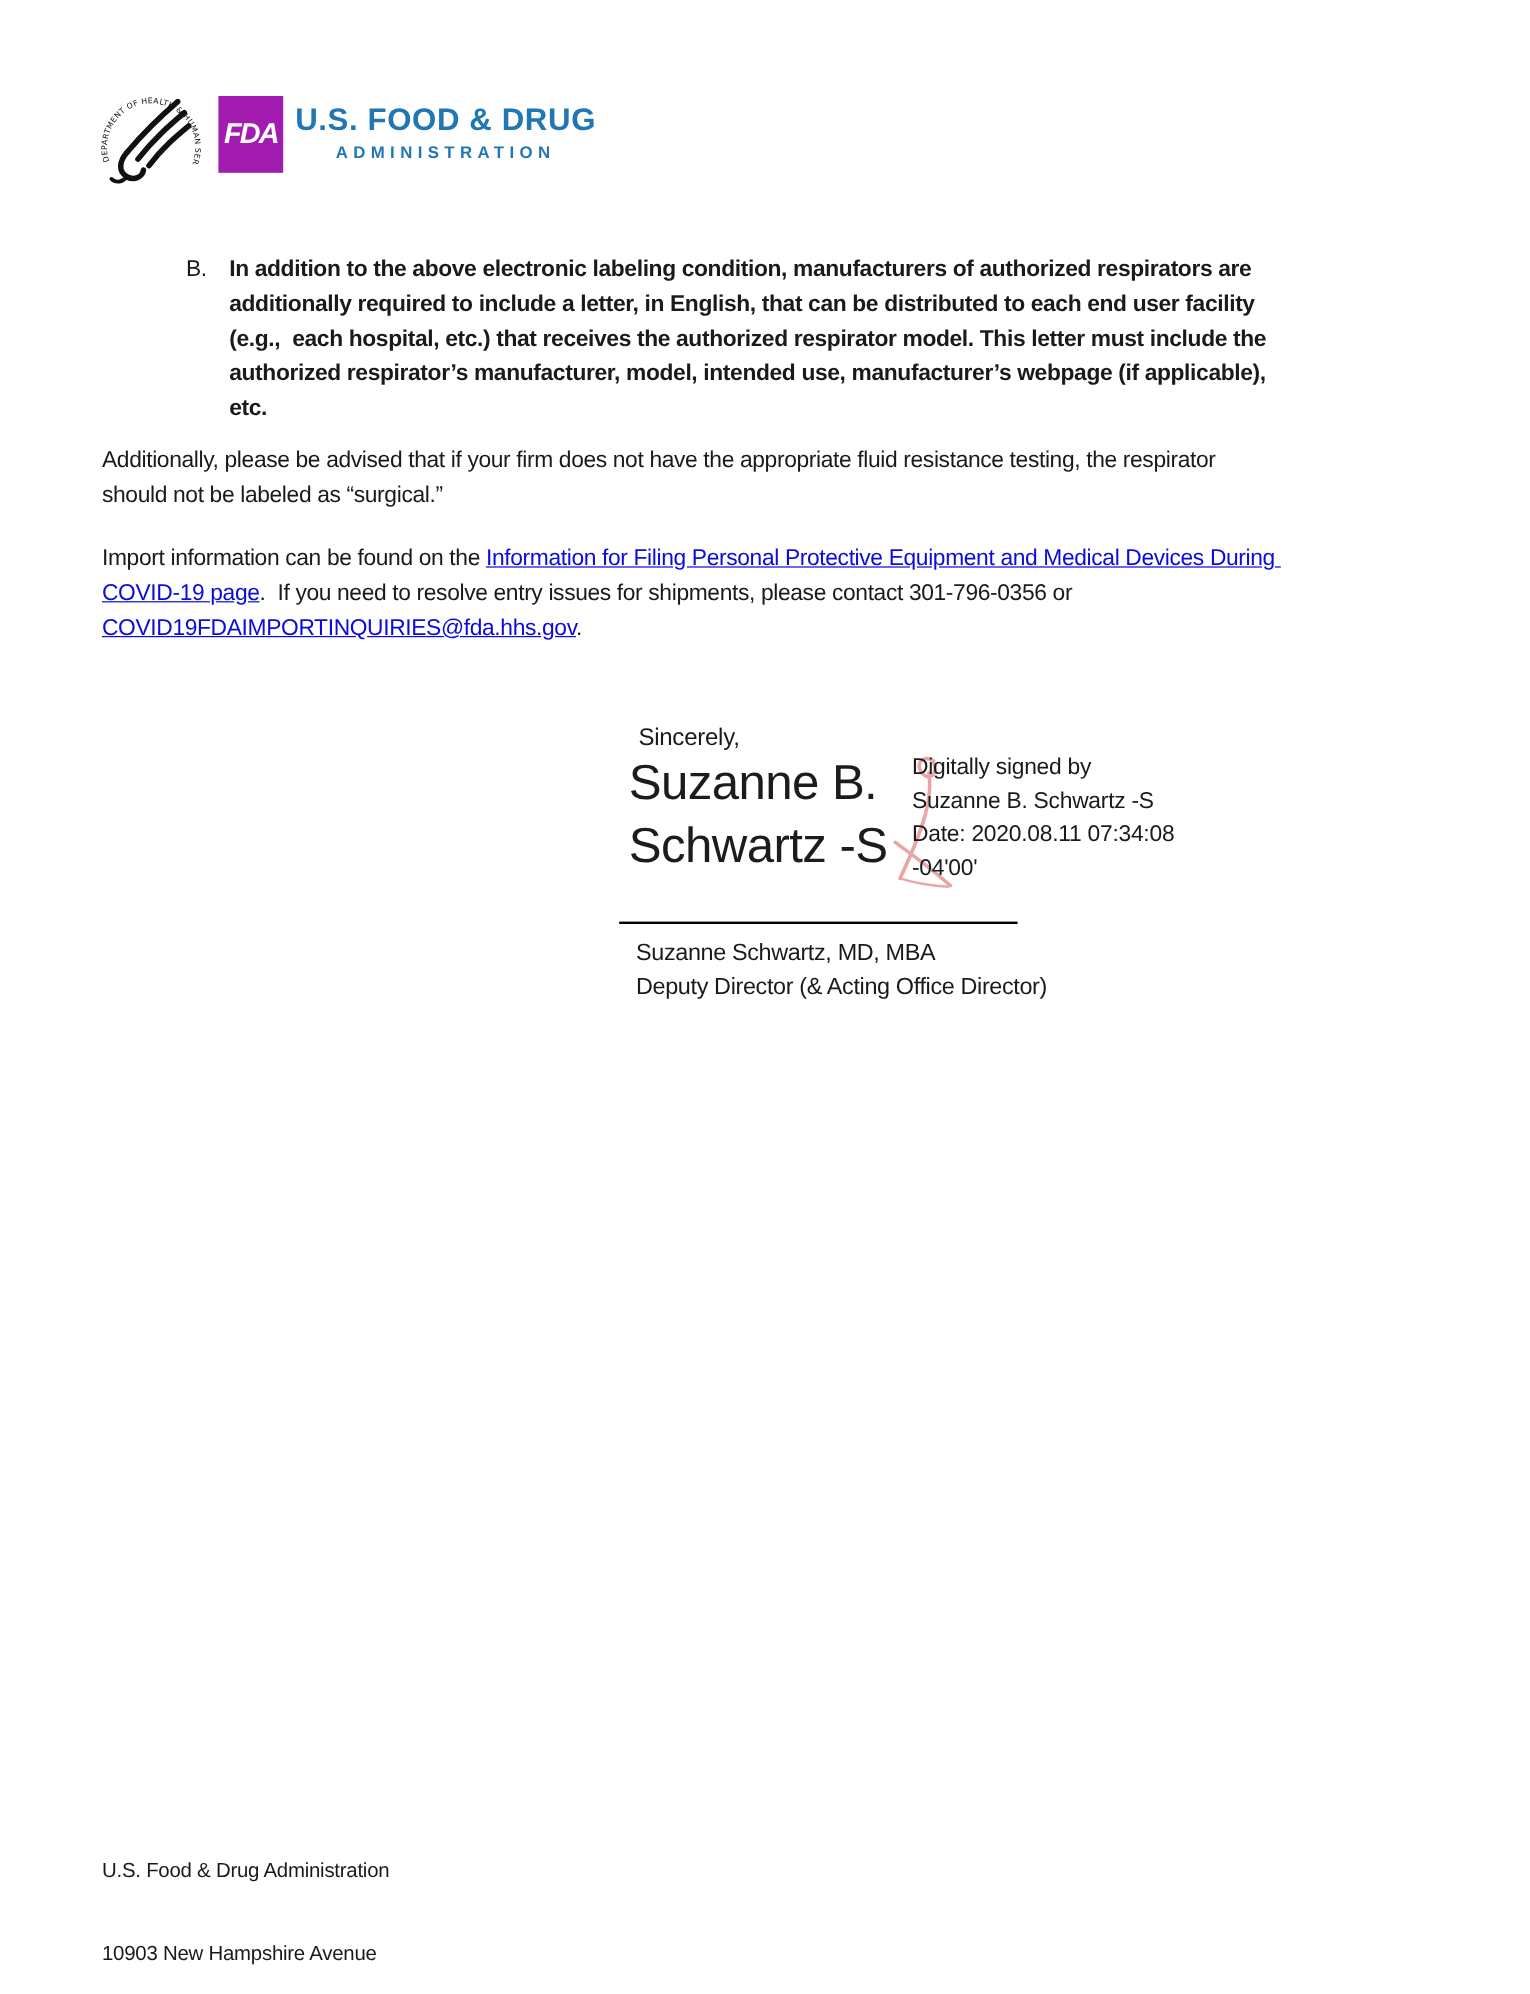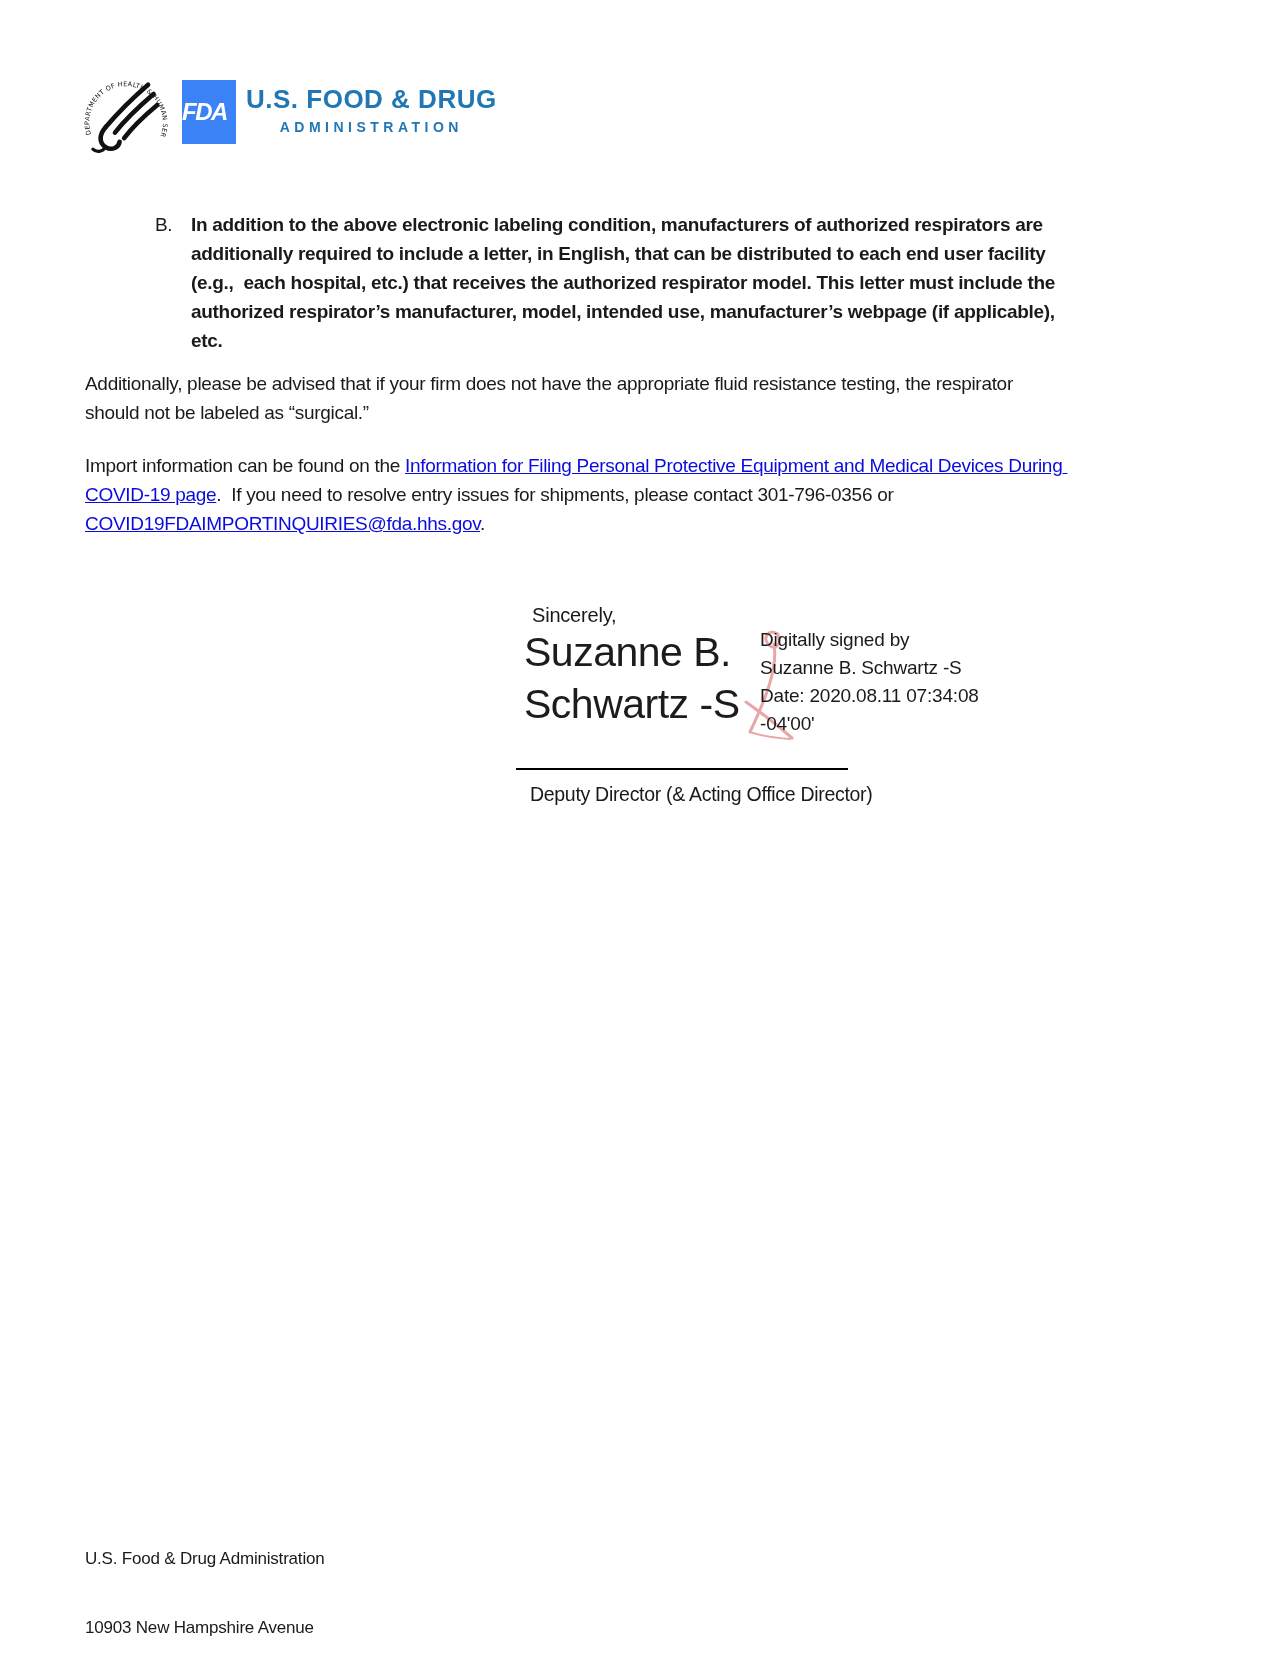--- a/index.html
+++ b/index.html
@@ -8,21 +8,21 @@
   .page {
     position:relative; width:1275px; height:1662px; background:#ffffff;
     margin:0 auto; overflow:hidden;
   }
 
   
   .logo-row { position:absolute; top:68px; left:78px; height:80px; }
   .hhs-seal { position:absolute; top:2px; left:2px; width:92px; height:92px; }
   .fda-square {
     position:absolute; left:104px; top:12px; width:54px; height:64px;
-    background:#3b82f6; color:#ffffff; display:flex; align-items:center; 
+    background:#a21caf; color:#ffffff; display:flex; align-items:center; justify-content:center;
     font-weight:bold; font-size:24px; letter-spacing:-1.5px; font-style:italic;
   }
   .brand { position:absolute; left:168px; top:16px; color:#2077b4; }
   .brand-line1 { font-size:26px; font-weight:bold; letter-spacing:0.5px; white-space:nowrap; }
   .brand-line2 { font-size:14px; font-weight:bold; letter-spacing:4.5px; margin-top:4px; white-space:nowrap;text-align:center; }
 
   
   .para { font-size:19px; line-height:29px; letter-spacing:-0.3px; white-space:pre-wrap; }
   .item-b { position:absolute; top:210px; left:155px; width:935px; display:flex; }
   .item-b-label { width:36px; flex:0 0 36px; }
@@ -102,20 +102,21 @@
     <div class="digital-block">
       <div>Digitally signed by</div>
       <div>Suzanne B. Schwartz -S</div>
       <div>Date: 2020.08.11 07:34:08</div>
       <div>-04'00'</div>
     </div>
 
     <div class="sig-rule"></div>
 
     <div class="titles">
+      <div>Suzanne Schwartz, MD, MBA</div>
       <div>Deputy Director (&amp; Acting Office Director)</div>
     </div>
   </div>
 
   <div class="footer">
     <div>U.S. Food &amp; Drug Administration</div>
     <div>10903 New Hampshire Avenue</div>
     
     
   </div>

